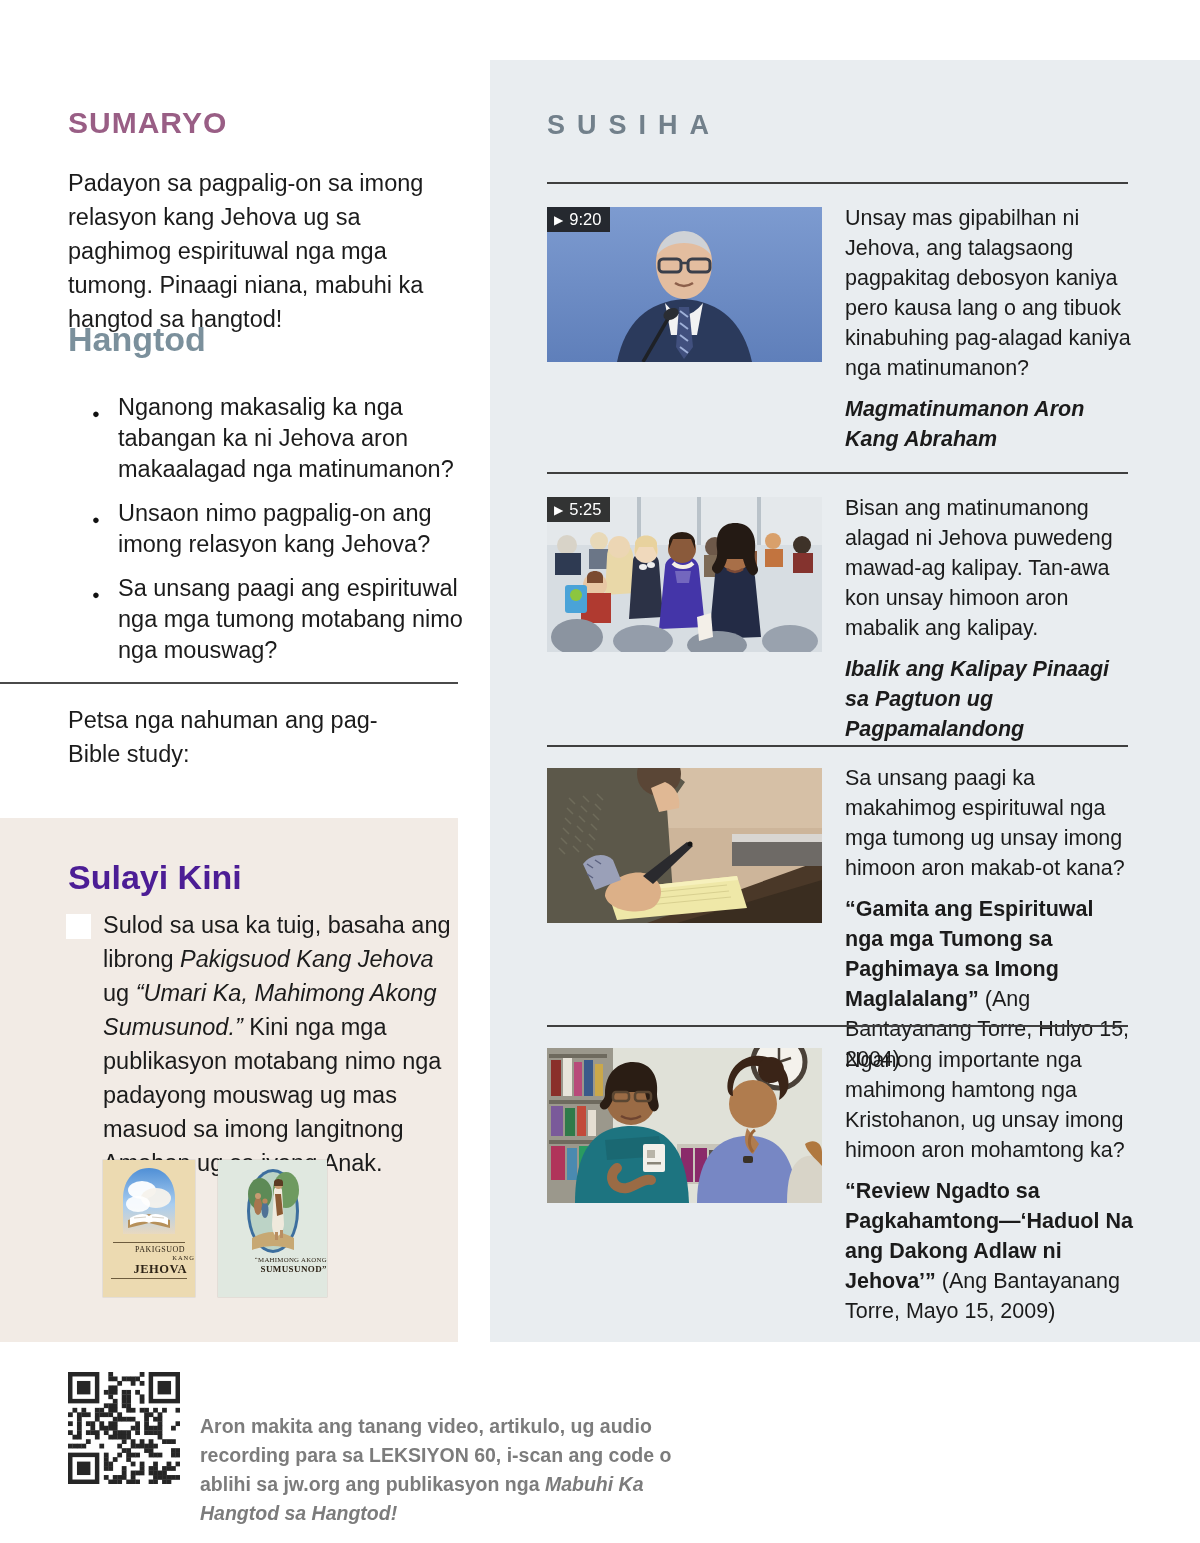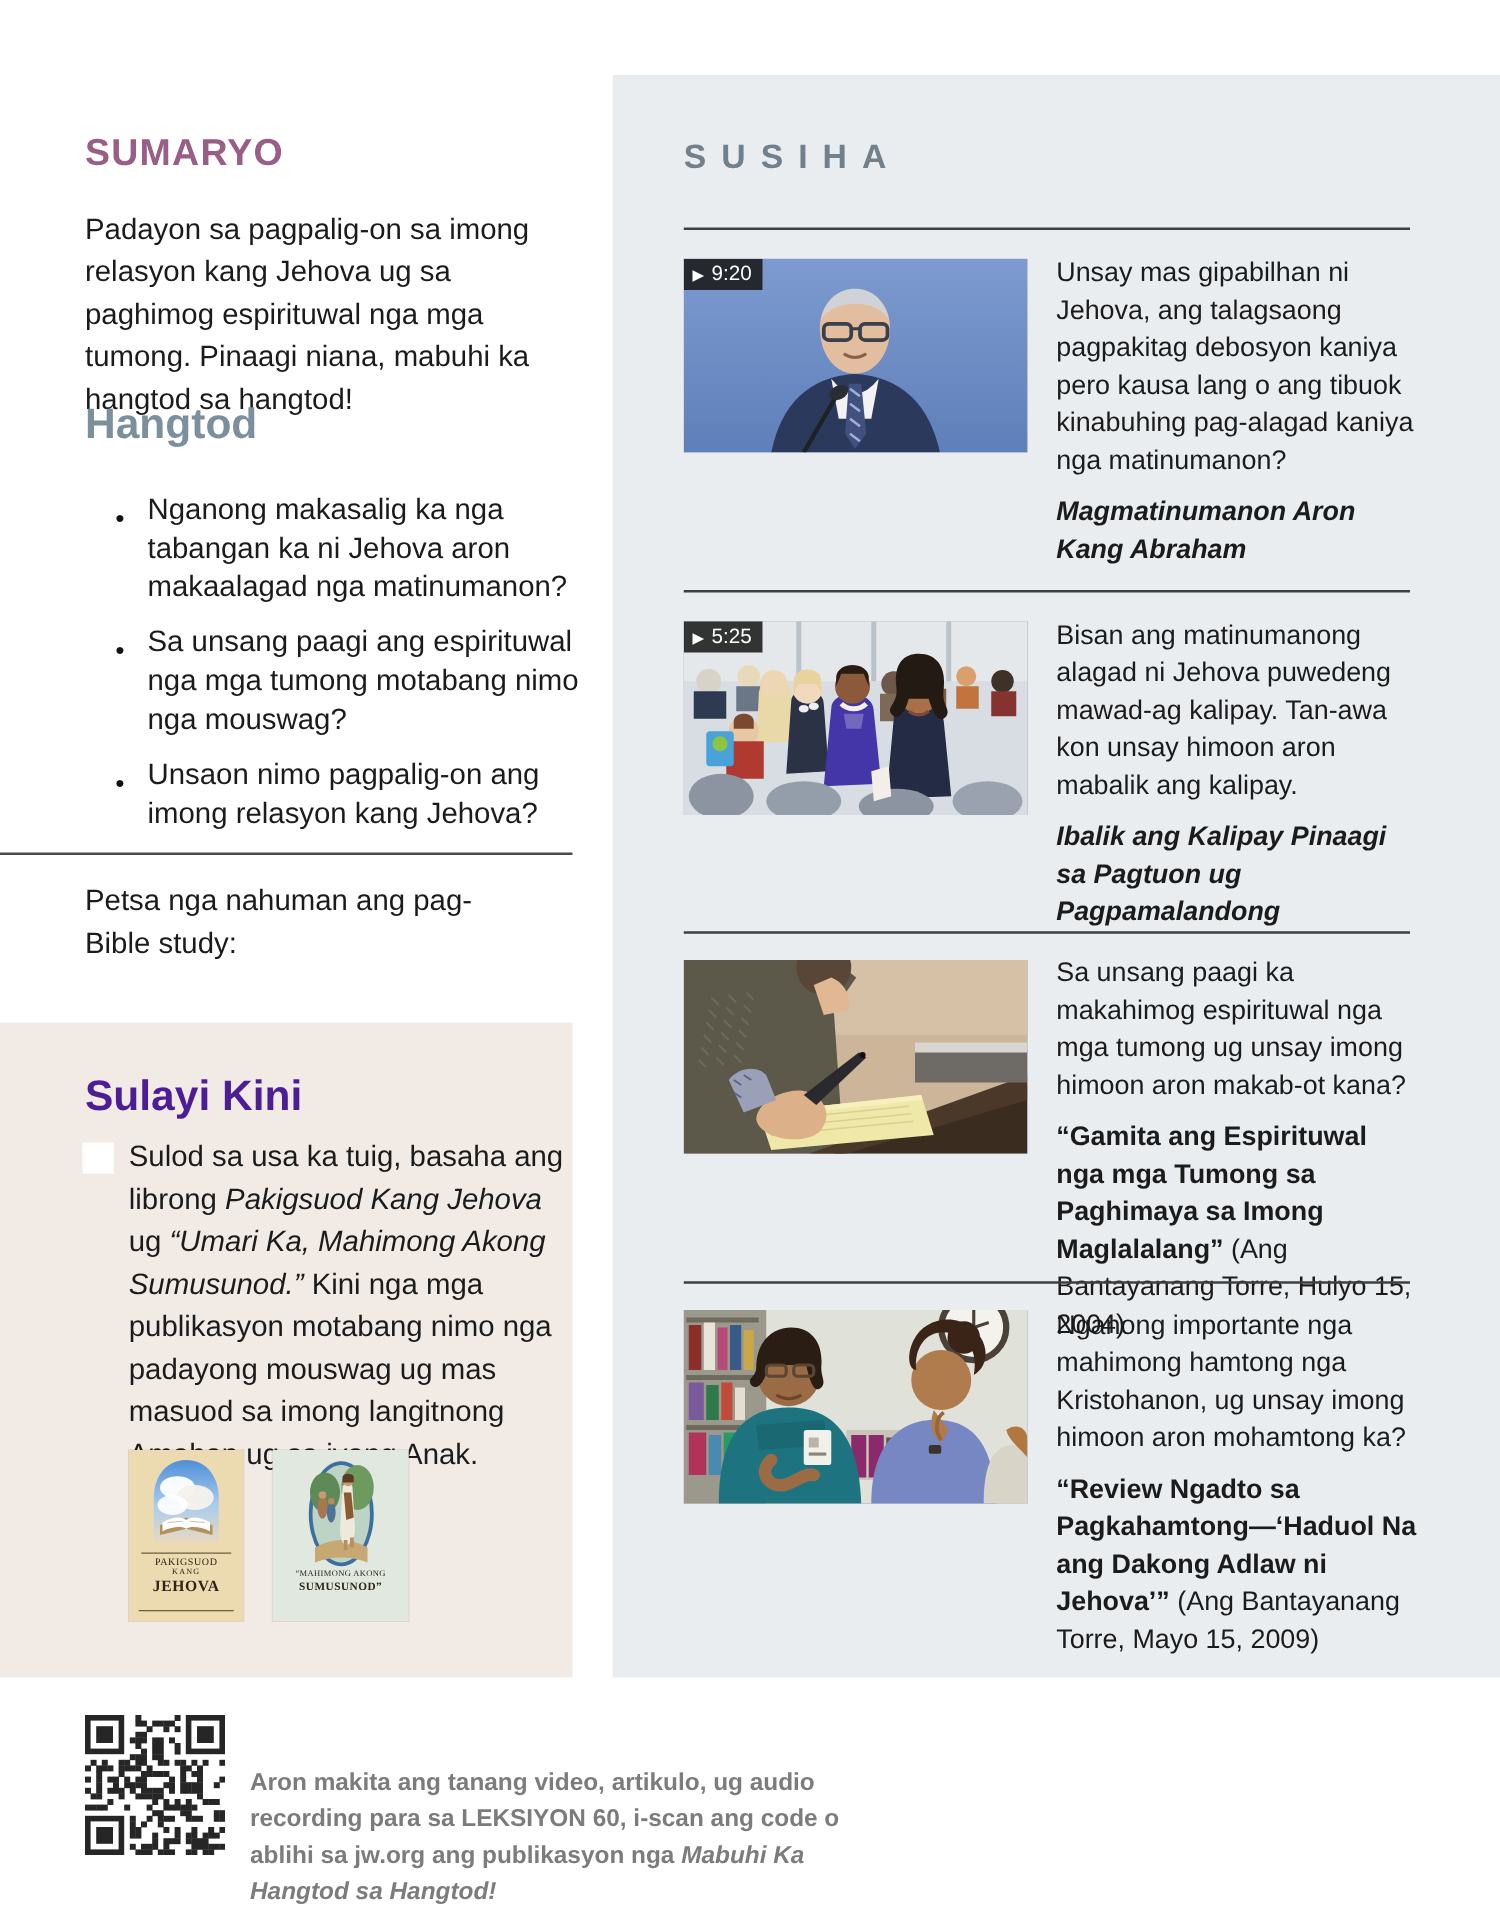--- a/index.html
+++ b/index.html
@@ -60,24 +60,24 @@
     font-size:23.5px; line-height:34px;
   }
   .try-par .it { font-style:italic; }
   .book-cover {
     position:absolute; top:342px; box-shadow:0 0 0 0.5px rgba(0,0,0,0.12);
     text-align:center; overflow:hidden;
   }
   .book1 { left:103px; width:92px; height:137px; background:#ecdab1; }
   .book2 { left:218px; width:109px; height:137px; background:#e0e8e0; }
   .book1 .art, .book2 .art { display:block; margin:8px auto 2px auto; }
-  .bk-line { font-family:"Liberation Serif","DejaVu Serif",serif; color:#2e2417; line-height:1.15; }
+  .bk-line { font-family:"Liberation Serif","DejaVu Serif",serif; color:#2e2417; line-height:1.15;text-align:right; }
   .b1-l1 { font-size:8px; letter-spacing:0.5px; border-top:1px solid #6d5c3e; margin:0 10px; padding-top:2px; }
   .b1-l2 { font-size:6.5px; letter-spacing:1px; }
-  .b1-l3 { font-size:12.5px; font-weight:700; letter-spacing:0.5px; border-bottom:1px solid #6d5c3e; margin:0 8px; padding-bottom:12px; }
+  .b1-l3 { font-size:12.5px; font-weight:700; letter-spacing:0.5px; border-bottom:1px solid #6d5c3e; margin:0 8px; padding-bottom:2px; }
   .b2-l1 { font-size:6.8px; letter-spacing:0.3px; margin-top:1px; }
   .b2-l2 { font-size:9px; font-weight:700; letter-spacing:0.4px; }
   .qr-wrap { position:absolute; left:68px; top:1372px; width:112px; height:112px; }
   .footer-par {
     position:absolute; left:200px; top:1412px; width:512px;
     font-size:19.5px; line-height:29px; font-weight:600; color:#7c7c7c;
   }
   .footer-par .it { font-style:italic; }
   
   .right-panel {
@@ -119,22 +119,22 @@
 <div class="page">
 
   <div class="sumaryo-title">SUMARYO</div>
 
   <div class="intro-par">Padayon sa pagpalig-on sa imong relasyon kang Jehova ug sa paghimog espirituwal nga mga tumong. Pinaagi niana, mabuhi ka hangtod sa hangtod!</div>
 
   <div class="review-title">Hangtod</div>
 
   <ul class="review-list">
     <li>Nganong makasalig ka nga tabangan ka ni Jehova aron makaalagad nga matinumanon?</li>
+    <li>Unsaon nimo pagpalig-on ang imong relasyon kang Jehova?</li>
     <li>Sa unsang paagi ang espirituwal nga mga tumong motabang nimo nga mouswag?</li>
-    <li>Unsaon nimo pagpalig-on ang imong relasyon kang Jehova?</li>
   </ul>
 
   <div class="left-divider"></div>
 
   <div class="date-label">Petsa nga nahuman ang pag-Bible study:</div>
 
   <div class="try-box">
     <div class="try-title">Sulayi Kini</div>
     <div class="try-checkbox"></div>
     <div class="try-par">

